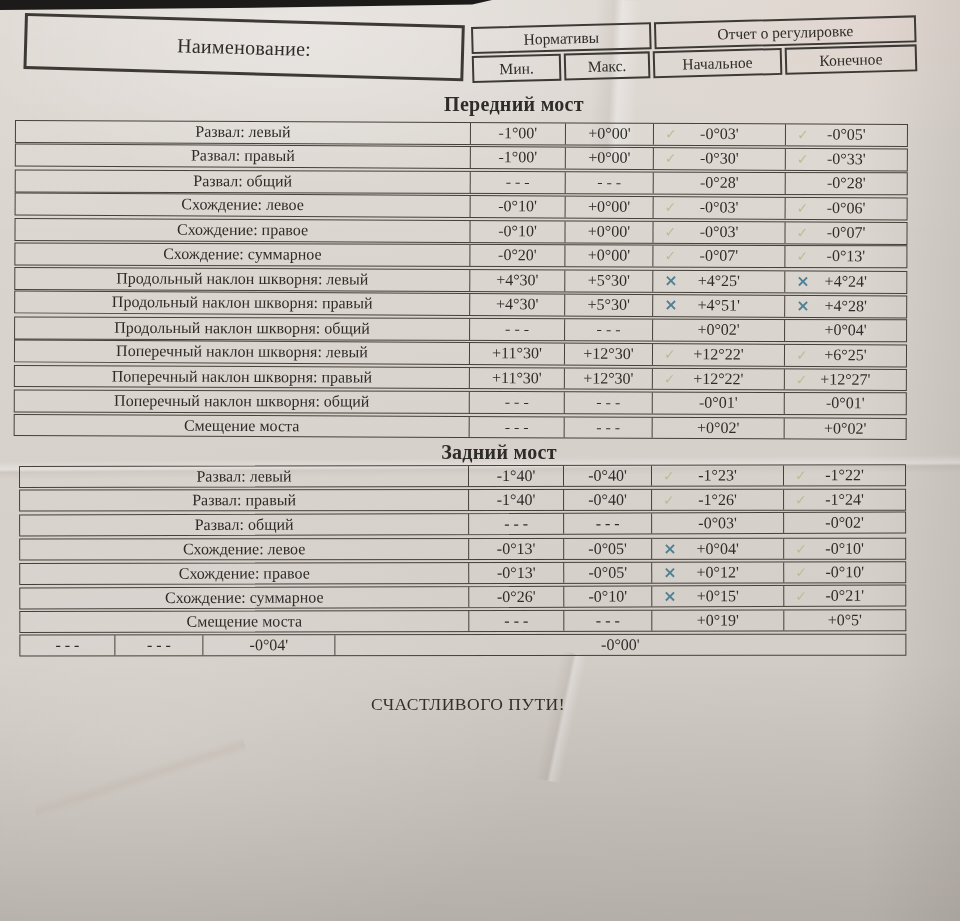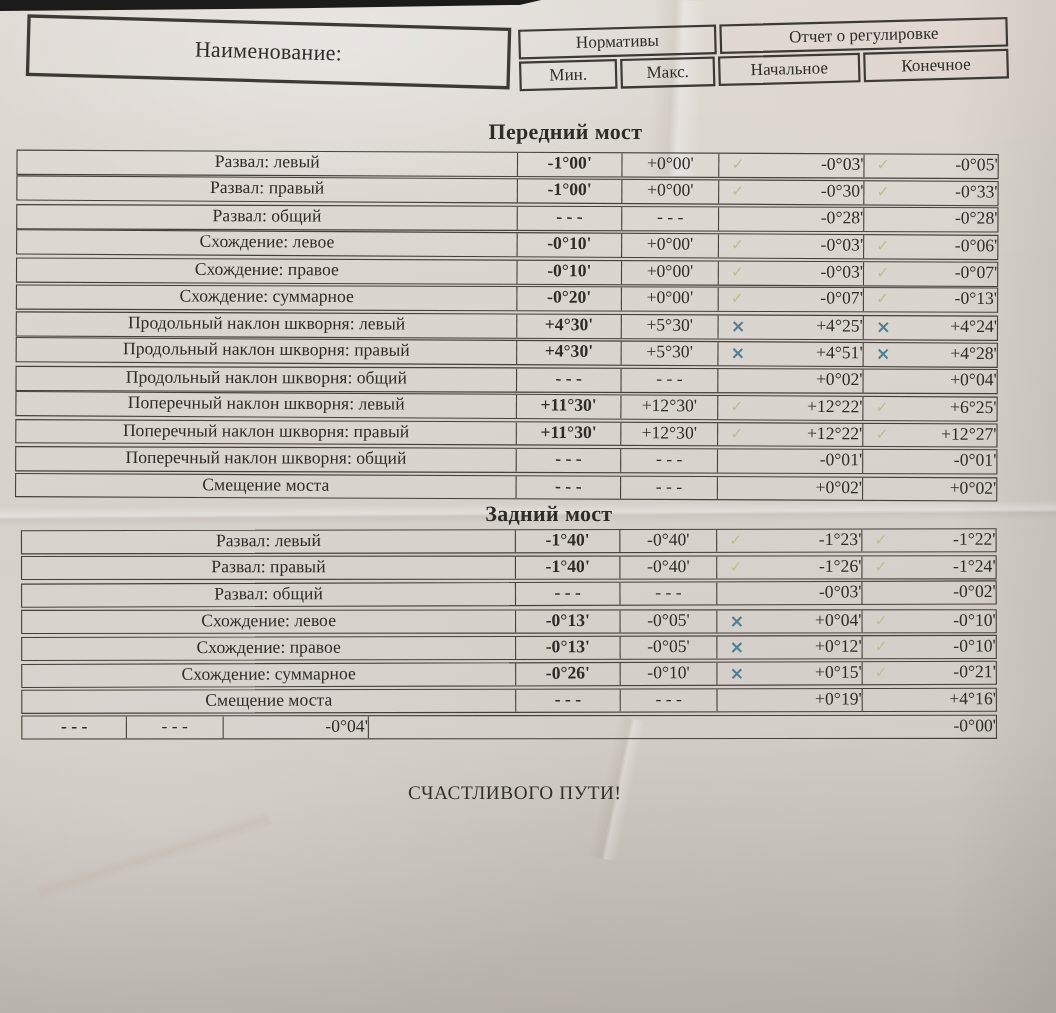--- a/index.html
+++ b/index.html
@@ -65,21 +65,21 @@
     font-size:15.5px;
   }
   .h-norm{width:180px;}
   .h-report{flex:1;}
   .h-min{width:89px;}
   .h-max{width:86px;}
   .h-init{width:129px;}
   .h-fin{flex:1;}
 
   
-  .content{position:absolute;left:0;top:108px;width:960px;}
+  .content{position:absolute;left:0;top:92px;width:960px;}
   .section-title{
     text-align:center;font-size:20px;font-weight:600;
     height:26px;line-height:24px;letter-spacing:0.3px;
   }
   .section-0 .section-title{transform:translateX(34px);}
   .section-1 .section-title{margin-top:4px;height:24px;transform:translateX(19px);}
 
   .data-table{margin-left:15px;width:893px;}
   .section-0 .data-table{transform:rotate(0.25deg);transform-origin:0 0;margin-top:2px;}
   .section-1 .data-table{transform:rotate(-0.12deg);transform-origin:0 0;margin-top:2px;margin-left:19px;width:887px;}
@@ -96,25 +96,25 @@
   .row:nth-child(3n){transform:rotate(-0.07deg);}
 
   .cell{
     box-sizing:border-box;
     display:flex;align-items:center;justify-content:center;
     font-size:16px;white-space:nowrap;position:relative;
     border-right:1.5px solid #45403a;
   }
   .c-label{width:455px;}
   .section-1 .c-label{width:449px;}
-  .c-min{width:95px;font-weight:bold;}
+  .c-min{width:95px;}
   .c-max{width:88px;}
   .c-init{width:132px;}
   .c-fin{flex:1;border-right:none;}
-  .val{display:block;width:100%;text-align:right;}
+  .val{display:block;width:100%;text-align:center;}
   .mark{
     position:absolute;left:11px;top:50%;transform:translateY(-50%);
     font-family:"DejaVu Sans","Liberation Sans",sans-serif;
     line-height:1;
   }
   .mark.check{color:var(--check,#b9be92);font-size:14px;}
   .mark.cross{color:var(--cross,#4e8094);font-size:16px;font-weight:bold;}
 
   .footer{
     margin-top:36px;text-align:center;
@@ -396,21 +396,21 @@
               </div>
             </div>
             <div class="row">
               <div class="cell c-label">Смещение моста</div>
               <div class="cell c-min">- - -</div>
               <div class="cell c-max">- - -</div>
               <div class="cell c-init">
                 <span class="val">+0°19'</span>
               </div>
               <div class="cell c-fin">
-                <span class="val">+4°16'</span>
+                <span class="val">+0°5'</span>
               </div>
             </div>
             <div class="row">
               <div class="cell c-min">- - -</div>
               <div class="cell c-max">- - -</div>
               <div class="cell c-init">
                 <span class="val">-0°04'</span>
               </div>
               <div class="cell c-fin">
                 <span class="val">-0°00'</span>

